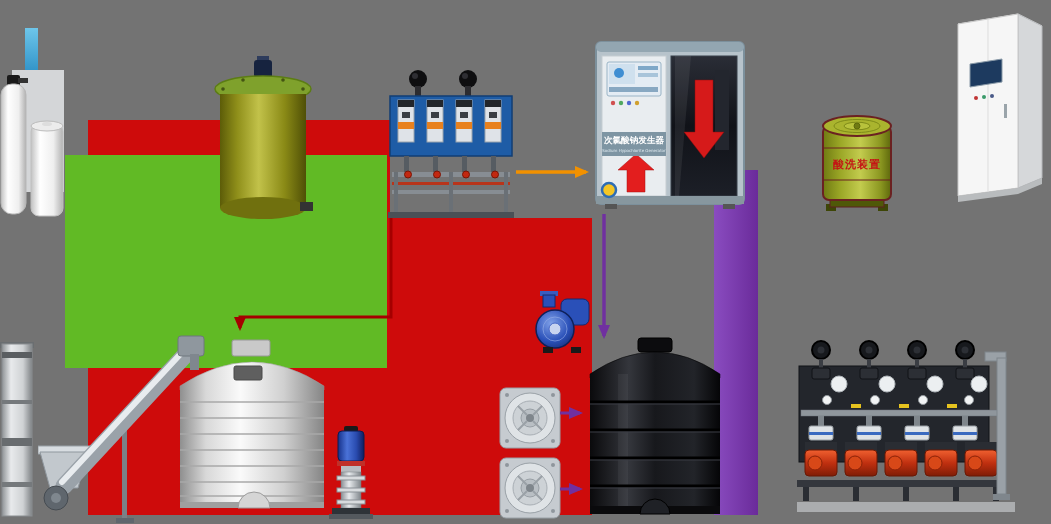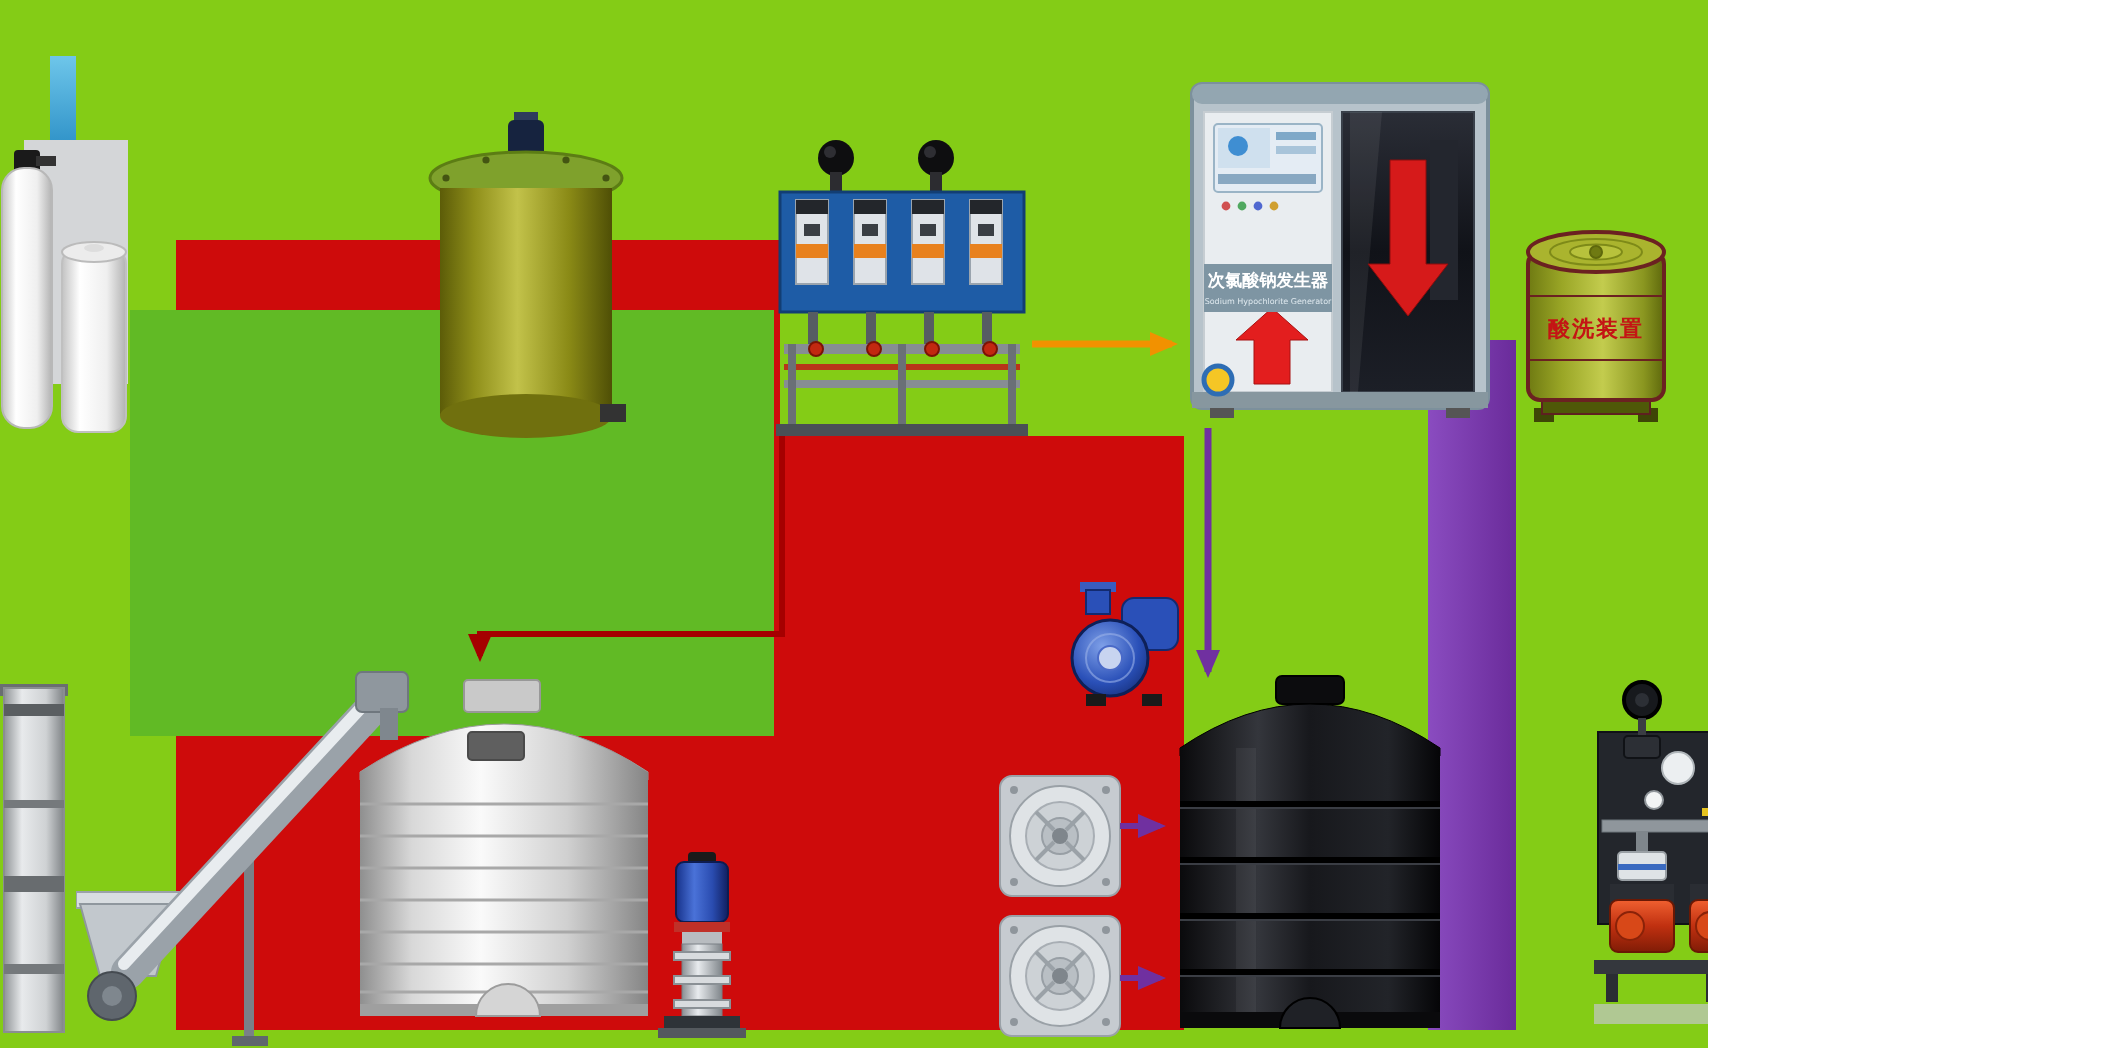--- a/index.html
+++ b/index.html
@@ -1,16 +1,16 @@
 <!DOCTYPE html>
 <html><head>
 <meta charset="utf-8">
 <style>
   html,body{margin:0;padding:0;background:#ffffff;}
-  .canvas{position:relative;width:854px;height:524px;background:#84cc16;overflow:hidden;
+  .canvas{position:relative;width:1051px;height:524px;background:#737373;overflow:hidden;
           font-family:"DejaVu Sans",sans-serif;}
   .zone{position:absolute;}
   #zone-red-a{left:88px;top:120px;width:302px;height:395px;background:#ce0b0b;z-index:1;}
   #zone-red-b{left:390px;top:218px;width:202px;height:297px;background:#ce0b0b;z-index:1;}
   #zone-green{left:65px;top:155px;width:322px;height:213px;background:#61ba25;z-index:2;}
   #purple-col{left:714px;top:170px;width:44px;height:345px;
               background:linear-gradient(90deg,#8a4cc0,#6a2b9a);z-index:1;}
   #blue-marker{left:25px;top:28px;width:13px;height:45px;
                background:linear-gradient(180deg,#6ec6ea,#2f92c8);z-index:2;}
   .equip{position:absolute;z-index:10;}
@@ -178,21 +178,21 @@
         <polygon points="80,16 96,16 84,156 80,156" fill="#ffffff" opacity="0.07"></polygon>
         <polygon points="100,40 118,40 118,92 129,92 109,118 89,92 100,92" fill="#d61a1a" stroke="#8c0c0c" stroke-width="0.5"></polygon>
       </g>
       <rect x="1" y="156" width="148" height="8" fill="#87979f"></rect>
       <circle cx="14" cy="150" r="7" fill="#f5c625" stroke="#2e6db4" stroke-width="2.5"></circle>
       <rect x="10" y="164" width="12" height="5" fill="#555555"></rect>
       <rect x="128" y="164" width="12" height="5" fill="#555555"></rect>
     </svg>
   </div>
 
-  <div class="equip" style="left:761px;top:110px">
+  <div class="equip" style="left:820px;top:110px">
     <svg width="74" height="103" viewBox="0 0 74 103">
       <defs>
         <linearGradient id="acBody" x1="0" y1="0" x2="1" y2="0">
           <stop offset="0" stop-color="#6f7a12"></stop>
             <stop offset="0.25" stop-color="#9aa626"></stop>
           <stop offset="0.55" stop-color="#c3cc4e"></stop>
             <stop offset="0.85" stop-color="#8a9620"></stop>
           <stop offset="1" stop-color="#5e680c"></stop>
         </linearGradient>
       </defs>

